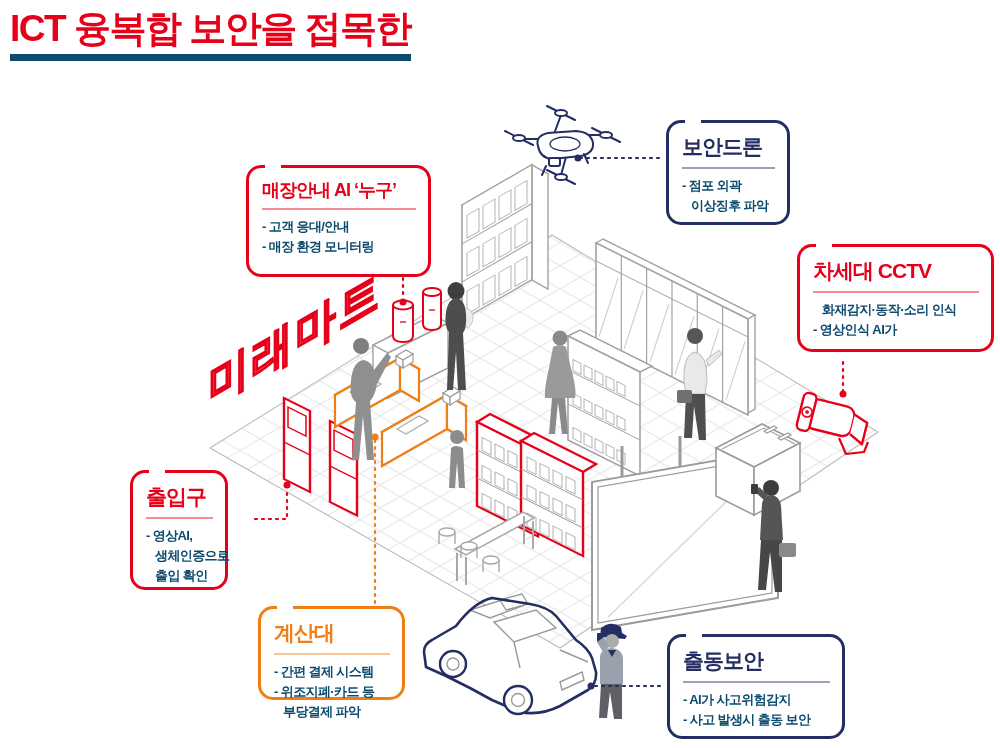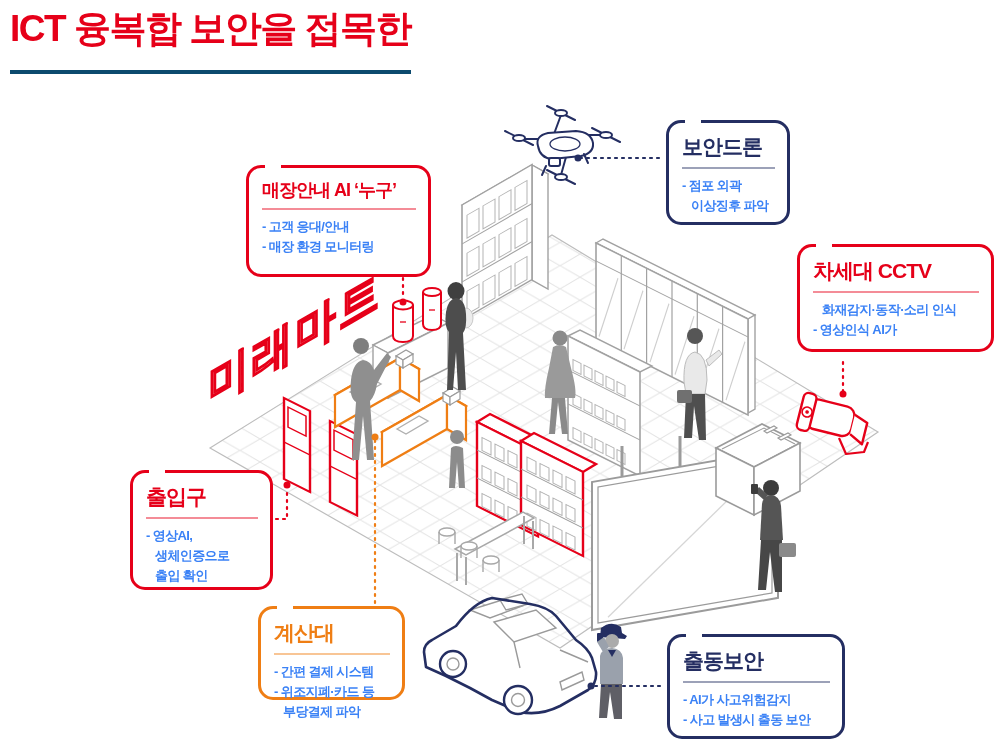--- a/index.html
+++ b/index.html
@@ -4,31 +4,31 @@
 <style>
   html,body{margin:0;padding:0;background:#fff;}
   .stage{position:relative;width:1000px;height:748px;background:#fff;overflow:hidden;
          font-family:"Liberation Sans","DejaVu Sans",sans-serif;}
   .scene{position:absolute;left:0;top:0;}
 
   
   .hero{position:absolute;left:10px;top:6px;z-index:5;}
   .hero .row{line-height:1.22;}
   .hero .u{display:inline-block;font-size:37px;font-weight:800;color:#e60019;
-           letter-spacing:-1.5px;border-bottom:4px solid #0c4a6e;padding-bottom:19px;}
+           letter-spacing:-1.5px;border-bottom:7px solid #0c4a6e;padding-bottom:3px;}
   .hero .suffix{font-size:26px;font-weight:800;color:#e60019;letter-spacing:-1px;}
 
   
   .callout{position:absolute;background:#fff;border:3px solid;border-radius:15px;
            padding:10px 12px 8px 13px;box-sizing:border-box;z-index:6;}
   .callout .notch{position:absolute;top:-4px;left:16px;width:16px;height:7px;background:#fff;}
   .callout h3{margin:0;font-size:21px;font-weight:800;letter-spacing:-1px;white-space:nowrap;}
   .callout.small-title h3{font-size:18px;}
   .callout .divider{height:2px;margin:6px 0 7px 0;opacity:.45;}
-  .callout .line{font-size:13px;font-weight:700;color:#3b82f6;line-height:1.55;
+  .callout .line{font-size:13px;font-weight:700;color:#0c4a6e;line-height:1.55;
                  letter-spacing:-0.6px;white-space:nowrap;}
   .callout .line.cont{padding-left:9px;}
   .callout.red{border-color:#e60019;}   .callout.red h3{color:#e60019;}   .callout.red .divider{background:#e60019;}
   .callout.navy{border-color:#242e62;}  .callout.navy h3{color:#242e62;}  .callout.navy .divider{background:#242e62;}
   .callout.orange{border-color:#ef7e14;}.callout.orange h3{color:#ef7e14;}.callout.orange .divider{background:#ef7e14;}
 </style>
 </head>
 <body>
 
 <div class="stage">
@@ -349,21 +349,21 @@
   </div>
 
   <div class="callout red" style="left:797px;top:244px;width:197px;height:108px;">
     <div class="notch"></div>
     <h3>차세대 CCTV</h3>
     <div class="divider"></div>
     <div class="line cont">화재감지·동작·소리 인식</div>
     <div class="line">- 영상인식 AI가</div>
   </div>
 
-  <div class="callout red" style="left:130px;top:470px;width:143px;height:120px;">
+  <div class="callout red" style="left:130px;top:470px;width:98px;height:120px;">
     <div class="notch"></div>
     <h3>출입구</h3>
     <div class="divider"></div>
     <div class="line">- 영상AI,</div>
     <div class="line cont">생체인증으로</div>
     <div class="line cont">출입 확인</div>
   </div>
 
   <div class="callout orange" style="left:258px;top:606px;width:147px;height:94px;">
     <div class="notch"></div>

